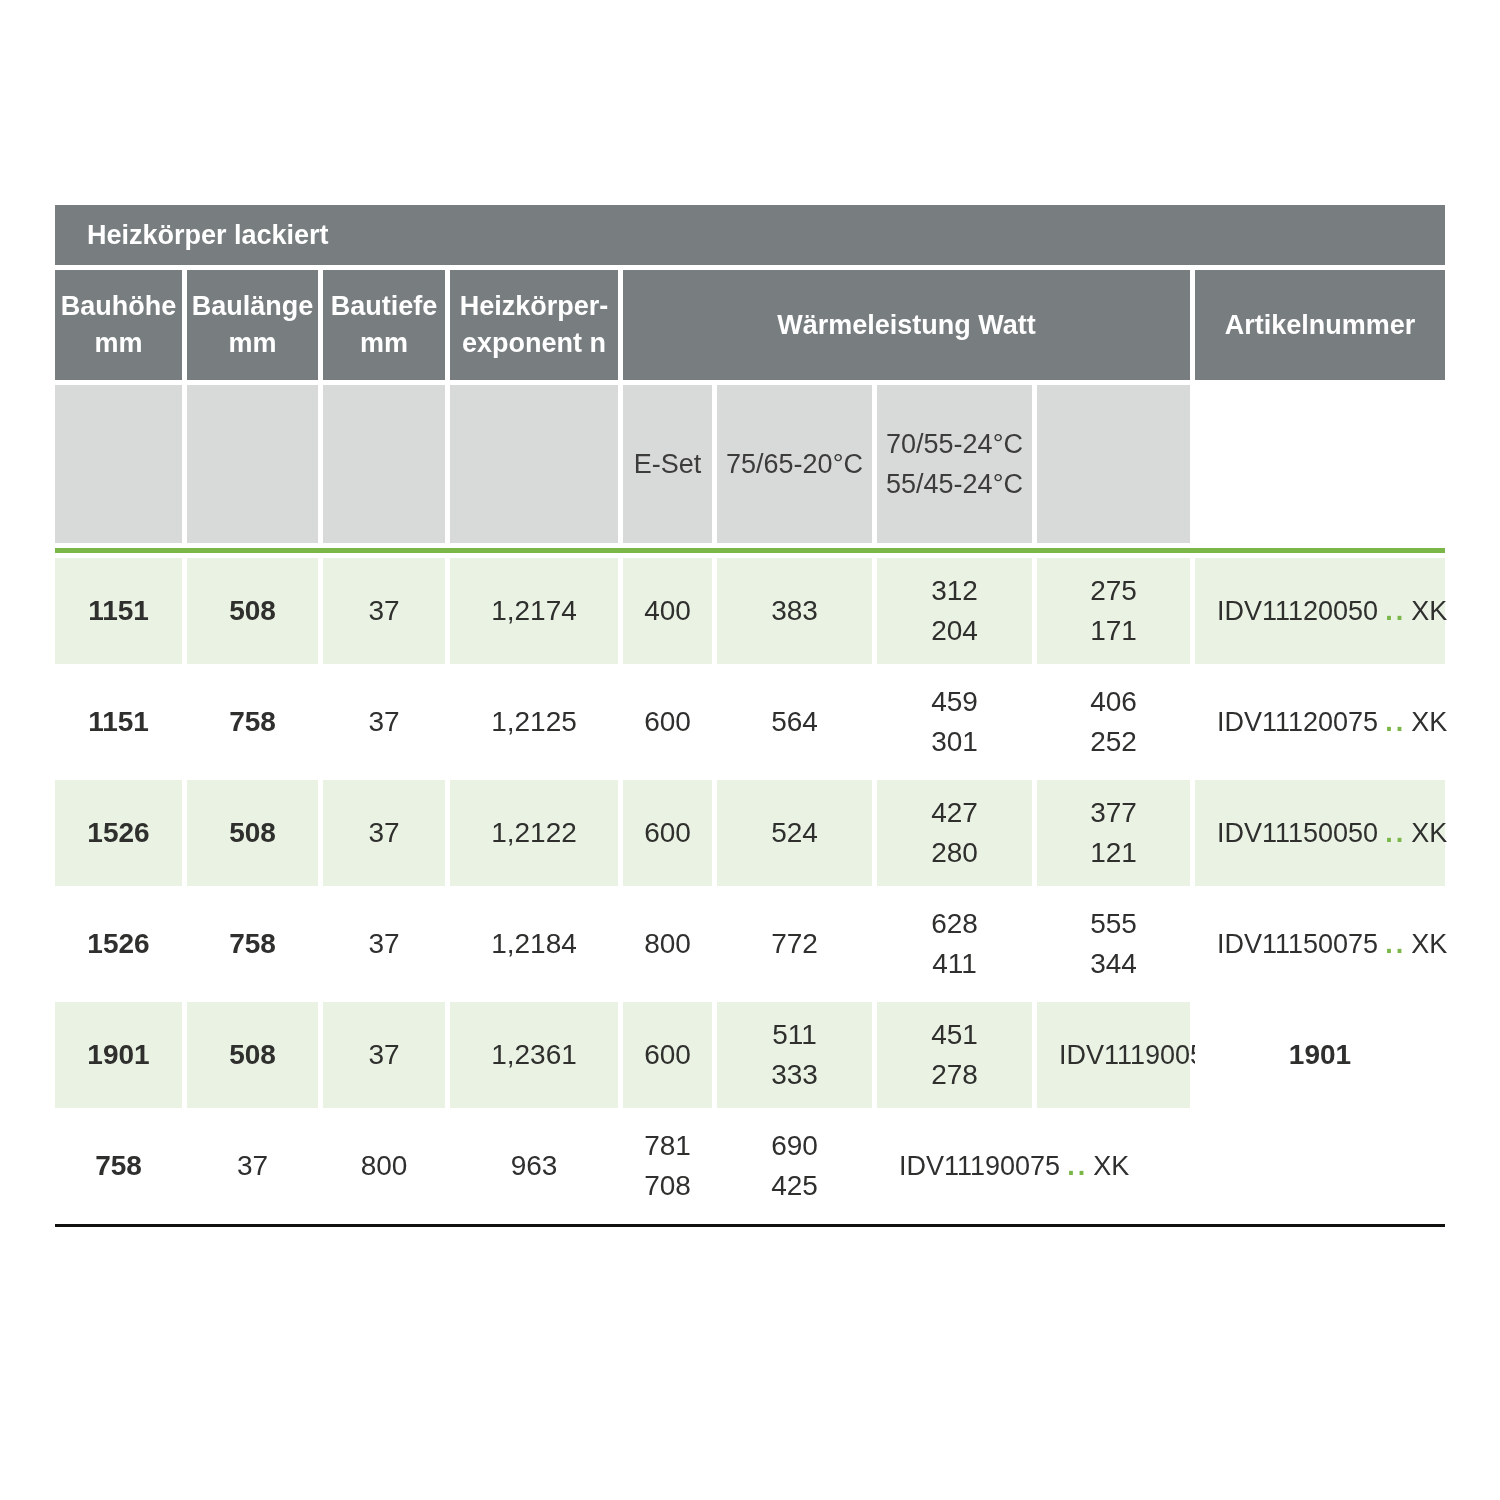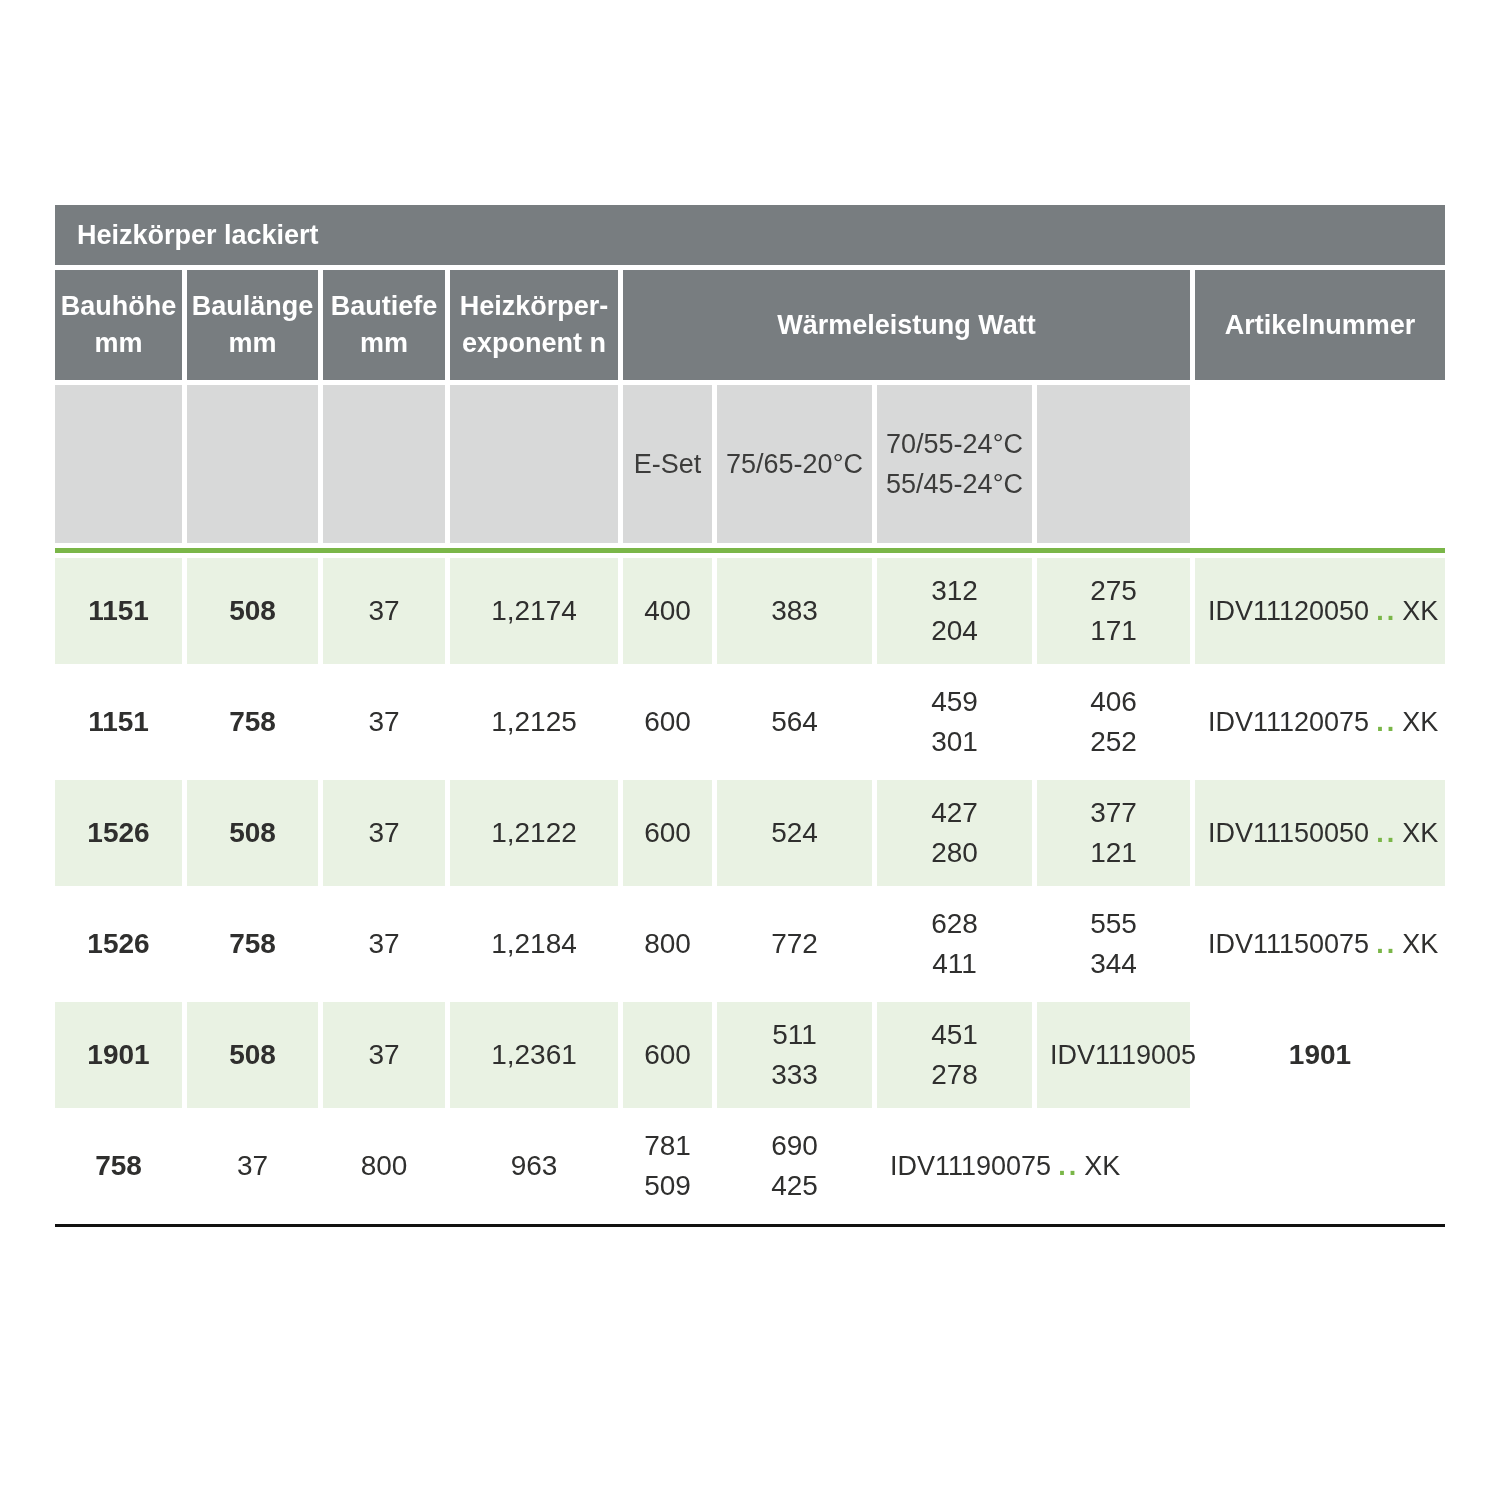--- a/index.html
+++ b/index.html
@@ -27,21 +27,21 @@
     text-align: center;
   }
   .title-bar {
     grid-column: 1 / -1;
     background: #787d80;
     color: #ffffff;
     font-weight: bold;
     font-size: 27px;
     align-items: flex-start;
     text-align: left;
-    padding-left: 22px;
+    padding-left: 32px;
   }
   .h1 {
     background: #787d80;
     color: #ffffff;
     font-weight: bold;
     font-size: 27px;
     line-height: 37px;
   }
   .watt-group { grid-column: 5 / 9; }
   .h2 {
@@ -63,21 +63,21 @@
     line-height: 40px;
     color: #2f2f2e;
   }
   .rg { background: #e9f2e3; }
   .rw { background: #ffffff; }
   .b { font-weight: bold; text-align: center; }
   .artikel {
     flex-direction: row;
     justify-content: flex-start;
     text-align: left;
-    padding-left: 13px;
+    padding-left: 22px;
     font-size: 27px;
     white-space: nowrap;
   }
   .dots {
     color: #7ab648;
     font-weight: bold;
     letter-spacing: 3px;
     margin: 0 5px 0 7px;
   }
   .line { display: block; }
@@ -221,21 +221,21 @@
     <span>XK</span>
   </div>
 
   <div class="cell data b rw">1901</div>
   <div class="cell data b rw">758</div>
   <div class="cell data rw">37</div>
   <div class="cell data rw">800</div>
   <div class="cell data rw">963</div>
   <div class="cell data rw">
     <span class="line">781</span>
-    <span class="line">509</span>
+    <span class="line">708</span>
   </div>
   <div class="cell data rw">
     <span class="line">690</span>
     <span class="line">425</span>
   </div>
   <div class="cell data rw artikel">
     <span>IDV11190075</span>
     <span class="dots">..</span>
     <span>XK</span>
   </div>

